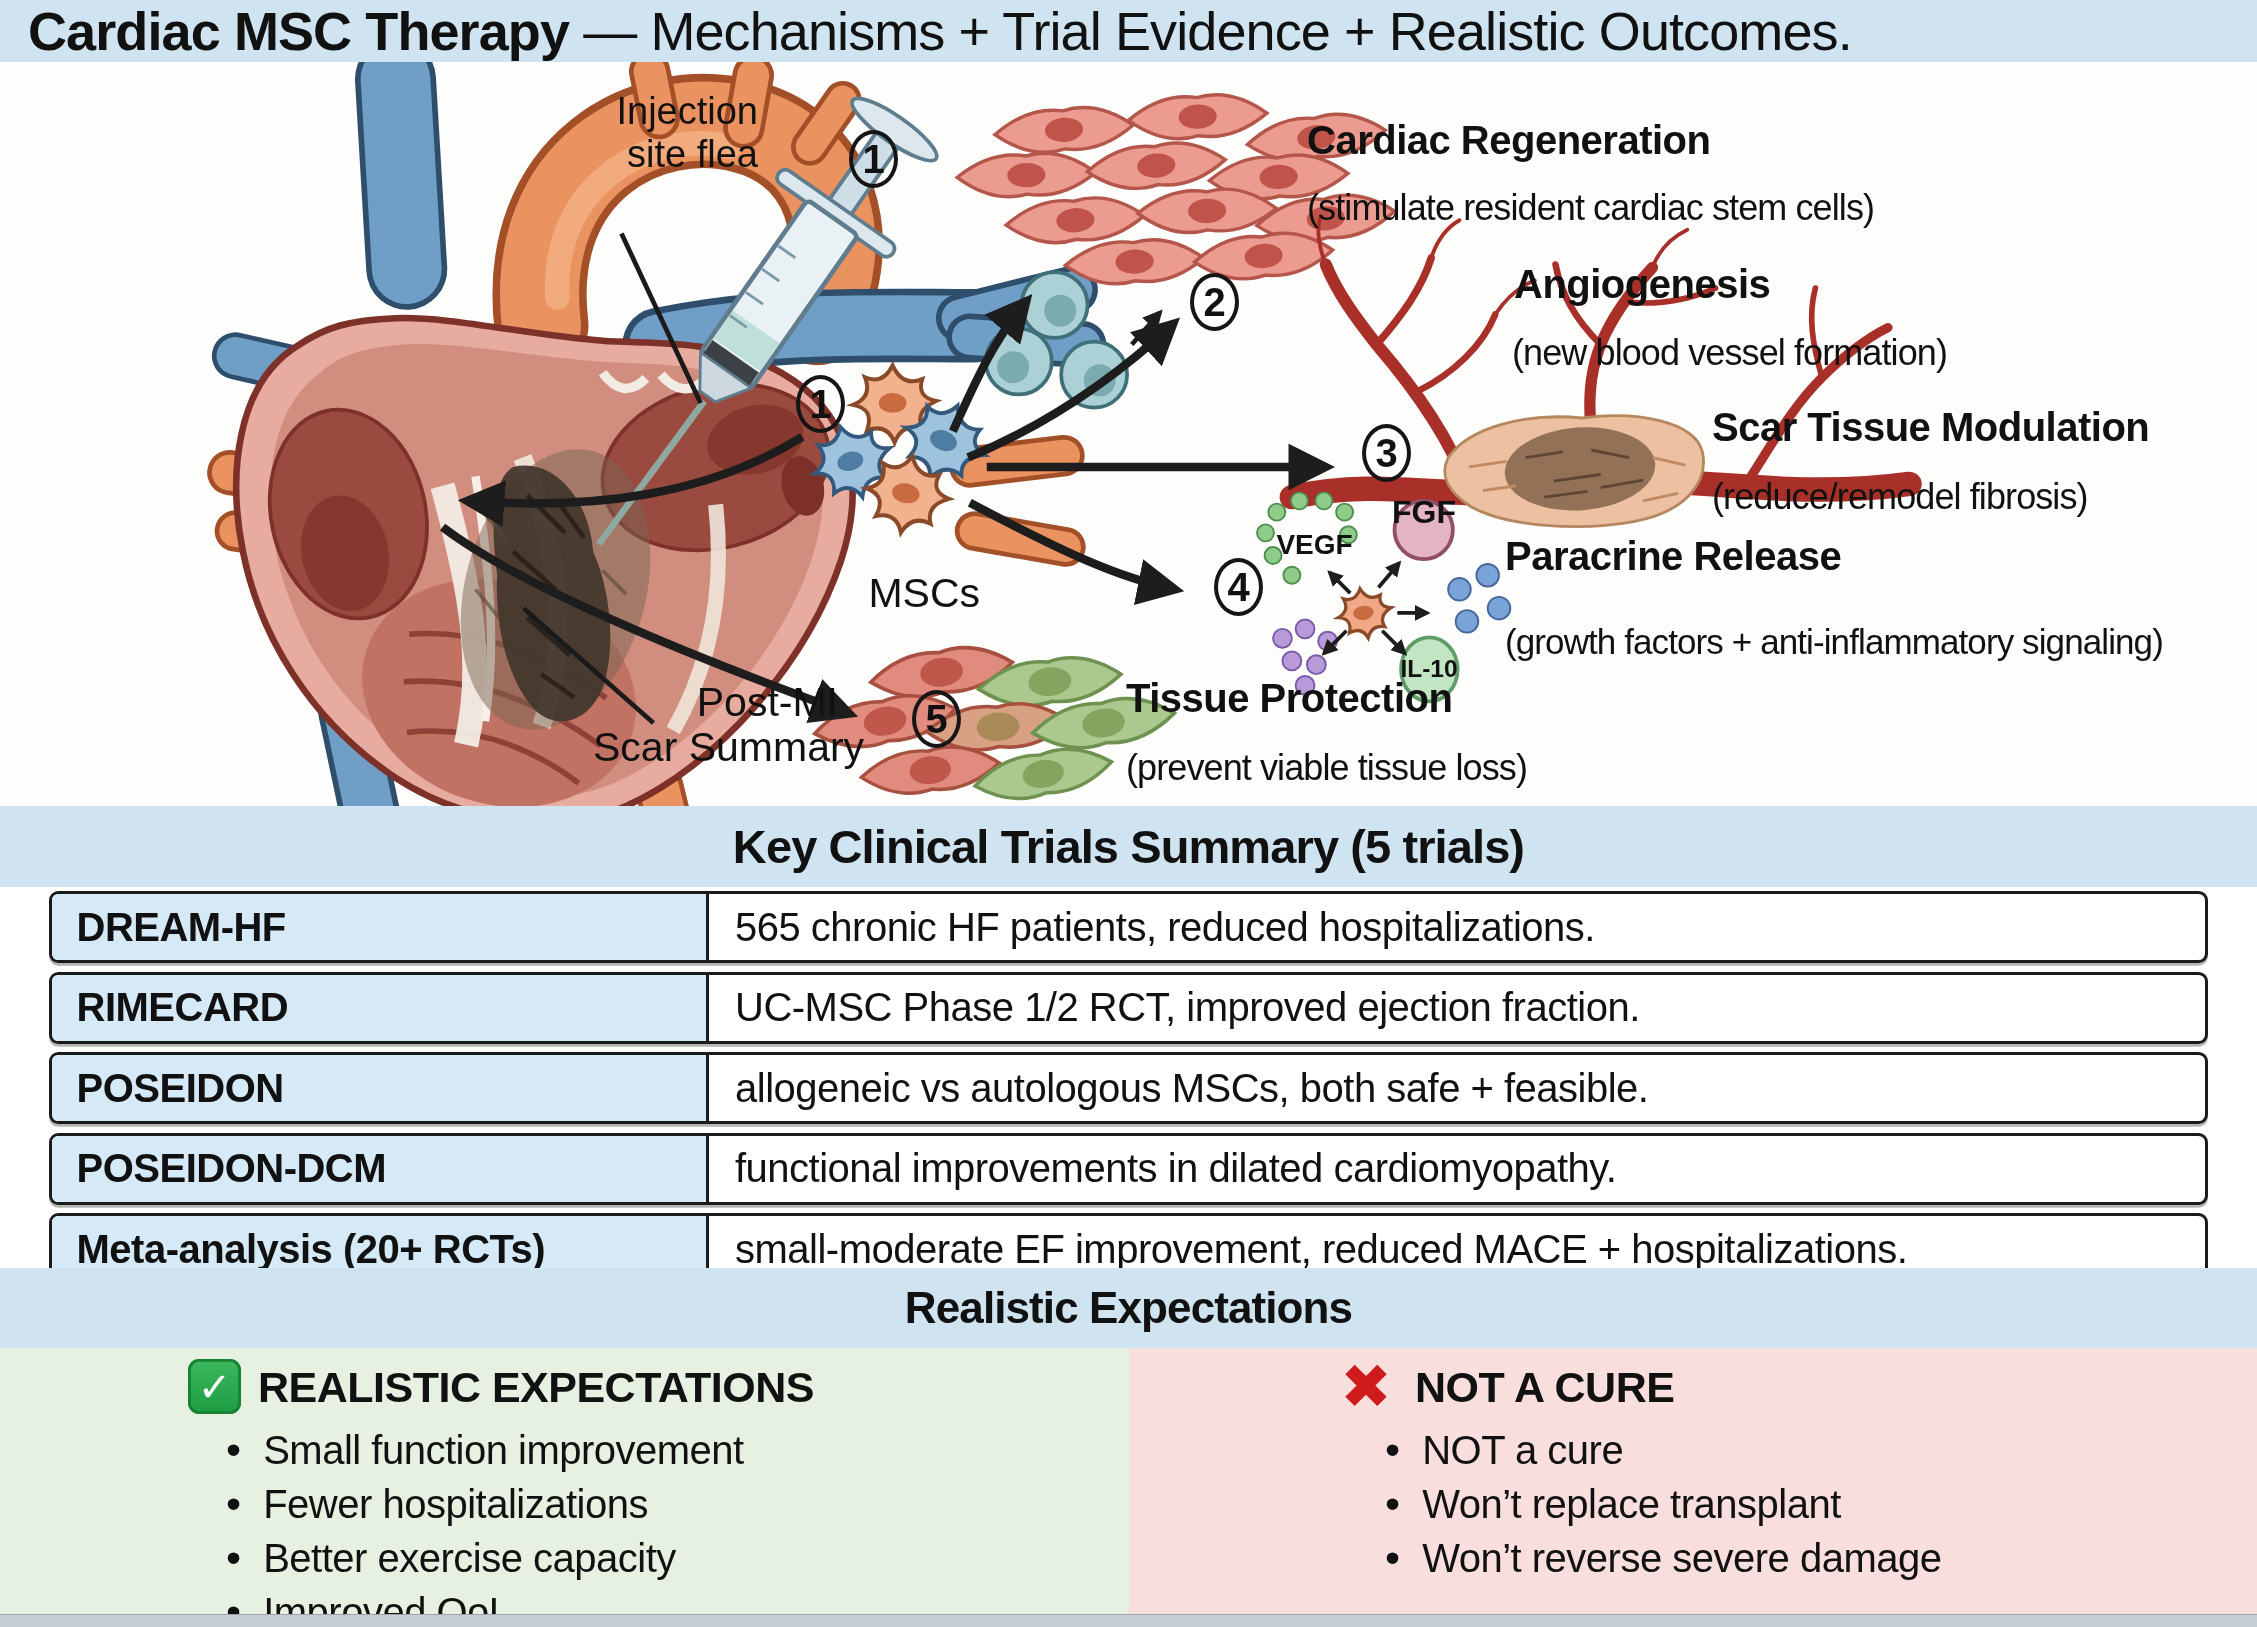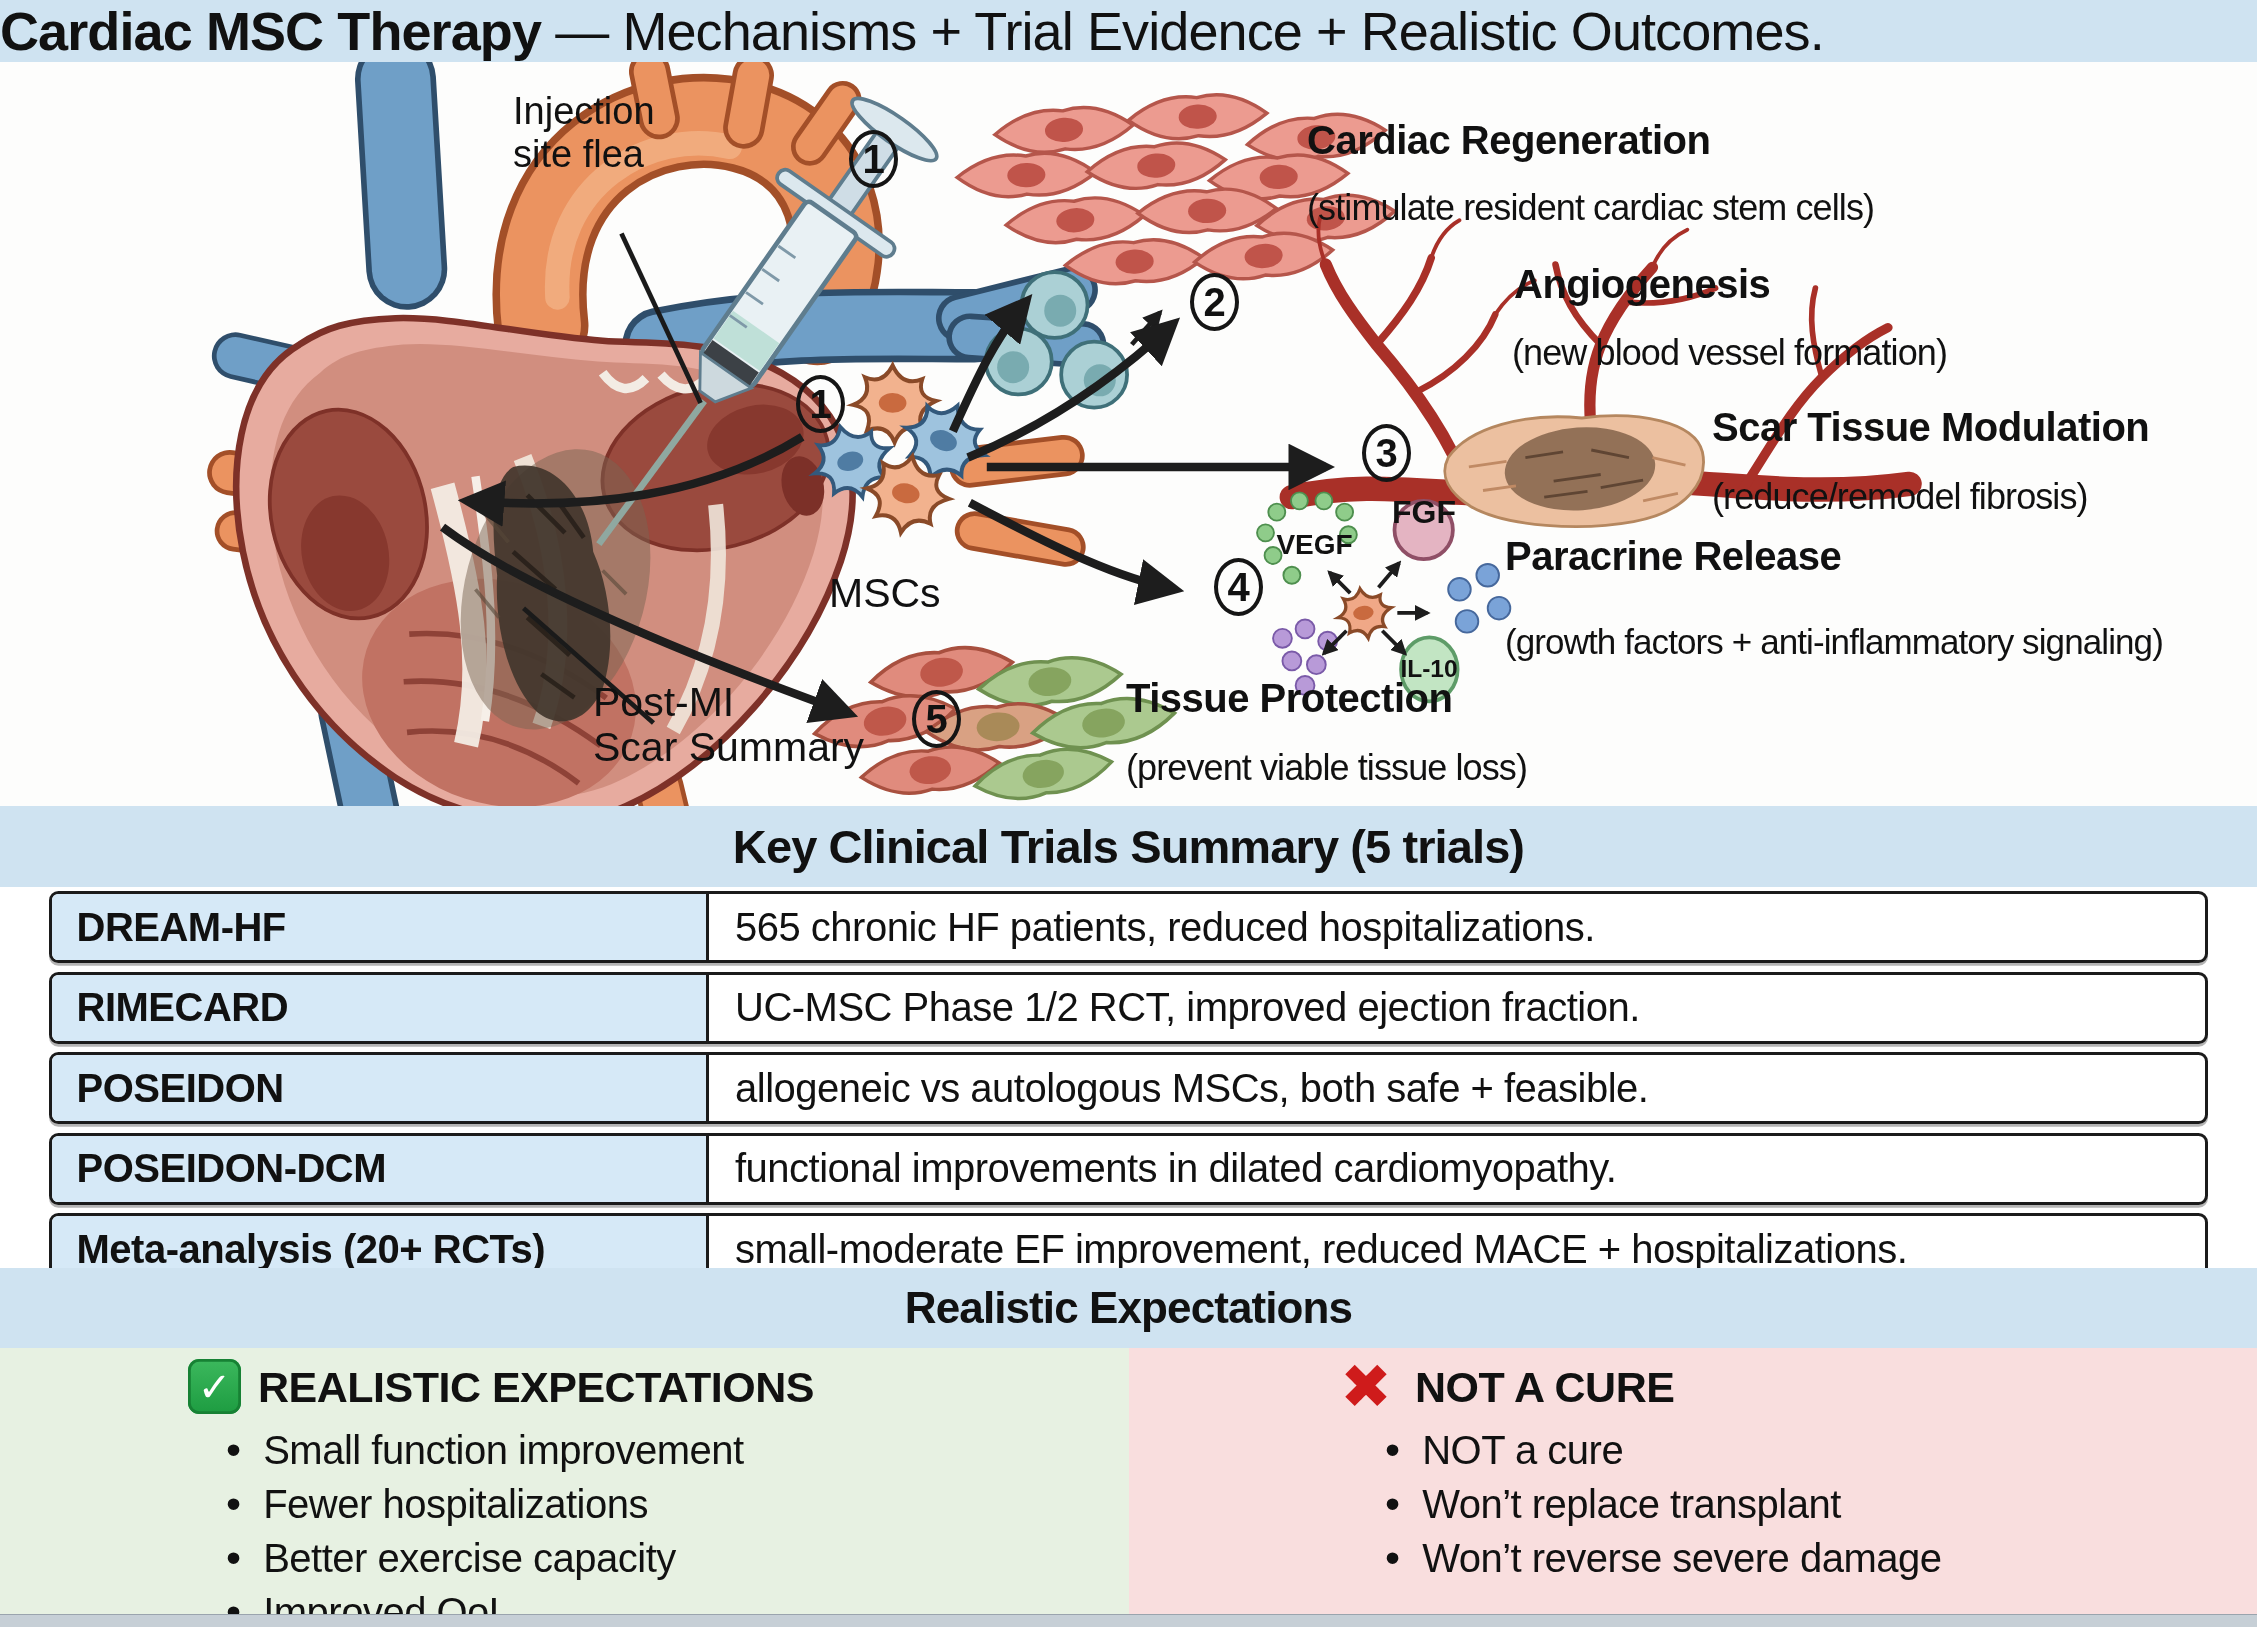--- a/index.html
+++ b/index.html
@@ -1,31 +1,31 @@
 <!DOCTYPE html>
 <html style="font-size:15px"><head>
 <meta charset="utf-8">
 <style>
   html,body{margin:0;padding:0;background:#fff;}
   #page{position:relative;width:2257px;height:1627px;overflow:hidden;
         font-family:"Liberation Sans","DejaVu Sans",sans-serif;color:#111;background:#ffffff;}
   
   .band{position:absolute;left:0;width:2257px;background:#cfe3f1;}
-  #title-band{top:0;height:62px;display:flex;align-items:center;box-sizing:border-box;}
+  #title-band{top:0;height:62px;display:flex;align-items:center;padding-left:28px;box-sizing:border-box;}
   #title-band .t{white-space:nowrap;font-size:54px;letter-spacing:-0.9px;}
   #title-band .bold{font-weight:bold;}
   #trials-band{top:806px;height:81px;display:flex;align-items:center;justify-content:center;}
   #trials-band span{font-size:47px;font-weight:bold;letter-spacing:-0.9px;}
   #expect-band{top:1268px;height:80px;display:flex;align-items:center;justify-content:center;}
   #expect-band span{font-size:44px;font-weight:bold;letter-spacing:-0.9px;}
   
   #diagram{position:absolute;top:62px;left:0;width:2257px;height:744px;background:#fdfdfc;}
   #diagram svg{position:absolute;top:0;left:0;}
   .dlabel{position:absolute;white-space:nowrap;}
-  .center{text-align:left;}
+  .center{text-align:right;}
   .mtitle{font-size:40px;font-weight:bold;letter-spacing:-0.5px;}
   .msub{font-size:36px;letter-spacing:-0.9px;margin-top:20px;}
   .badge{position:absolute;width:49px;height:58px;border:4.7px solid #151515;border-radius:50%;
          display:flex;align-items:center;justify-content:center;font-size:40px;font-weight:600;
          background:rgba(255,255,255,.0);box-sizing:border-box;}
   .small-mol{position:absolute;font-weight:bold;text-align:center;}
   
   #trials-table{position:absolute;left:49px;top:891px;width:2159px;}
   .trow{height:66px;margin-bottom:8.5px;border:3.8px solid #1b1b1b;border-radius:9.4px;background:#fff;
         display:flex;overflow:hidden;box-shadow:0 2.8px 0 rgba(40,40,40,.35);}

